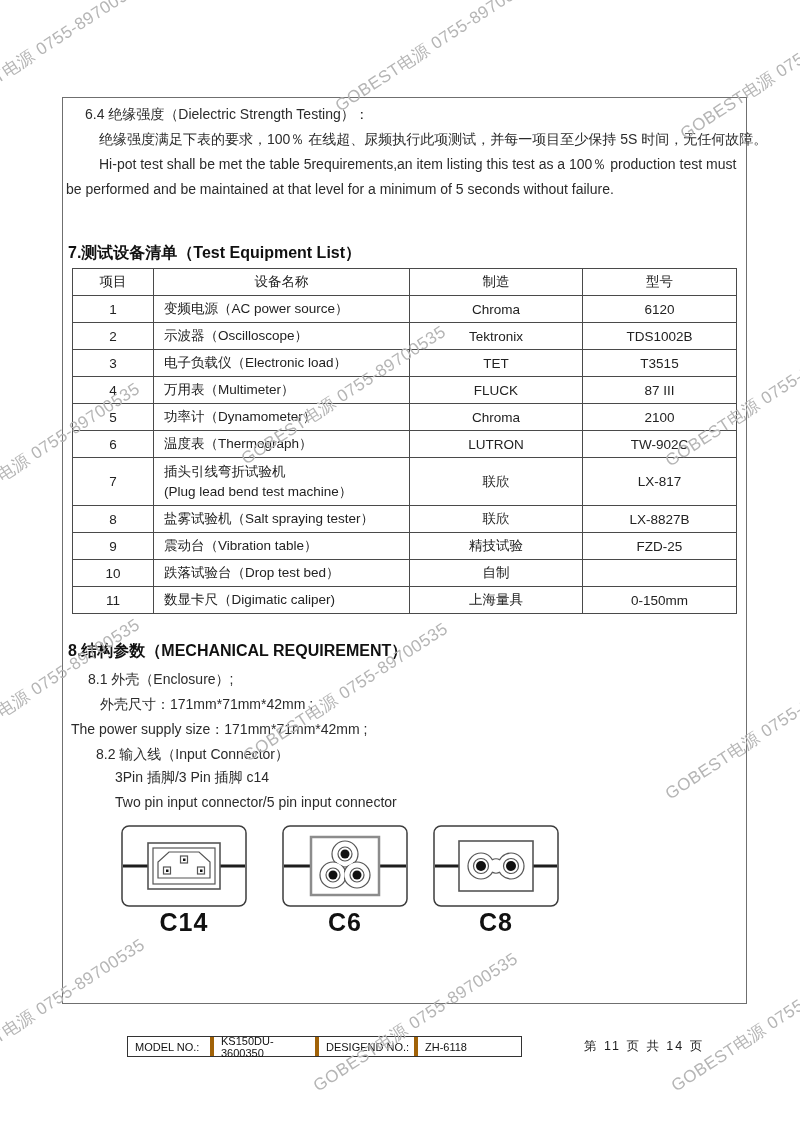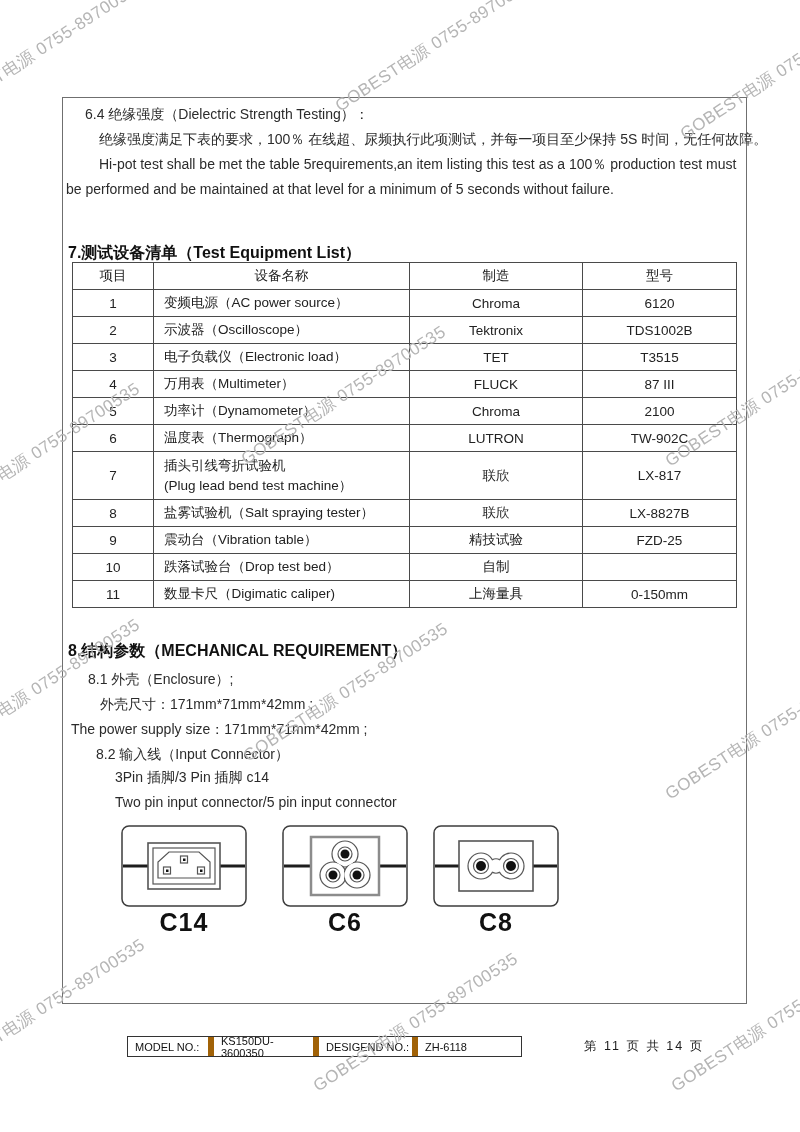--- a/index.html
+++ b/index.html
@@ -4,33 +4,33 @@
 <style>
   html,body{margin:0;padding:0;background:#fff;}
   .page{position:relative;width:800px;height:1132px;background:#ffffff;overflow:hidden;
         font-family:"Liberation Sans","DejaVu Sans",sans-serif;color:#2b2b2b;}
   .content-box{position:absolute;left:62px;top:97px;width:683px;height:905px;
         border:1px solid #6f6f6f;background:transparent;text-decoration:underline;}
   .abs{position:absolute;white-space:nowrap;}
   .t14{font-size:14px;line-height:18px;}
   .h-bold{font-size:16px;font-weight:bold;color:#111;}
   
-  .eq-table{position:absolute;left:9px;top:164px;width:664px;border-collapse:collapse;
+  .eq-table{position:absolute;left:9px;top:170px;width:664px;border-collapse:collapse;
         table-layout:fixed;font-size:13.5px;color:#222;}
   .eq-table td,.eq-table th{border:1px solid #4a4a4a;height:24px;text-align:center;
         font-weight:normal;padding:1px 4px;vertical-align:middle;}
   .eq-table td.c-name{text-align:left;padding-left:10px;white-space:pre-line;line-height:20px;}
   
   .fig{position:absolute;width:128px;height:84px;}
   .fig-label{position:absolute;width:128px;text-align:center;font-size:25px;font-weight:bold;
         color:#111;letter-spacing:1px;}
   
   .footer-table{position:absolute;left:127px;top:1036px;height:19px;display:flex;
         border:1px solid #333;font-size:11px;color:#111;}
-  .footer-cell{border-right:6px solid #a16207;display:flex;align-items:center;padding-left:7px;box-sizing:border-box;}
+  .footer-cell{border-right:4px solid #a16207;display:flex;align-items:center;padding-left:7px;box-sizing:border-box;}
   .footer-cell:last-child{border-right:none;}
   .page-info{position:absolute;left:584px;top:1038px;font-size:12.5px;color:#1c1c1c;
         letter-spacing:2px;font-weight:normal;}
   
   .wm{position:absolute;left:0;top:0;pointer-events:none;z-index:6;}
   .wm text{font-family:"Liberation Sans","DejaVu Sans",sans-serif;font-size:17px;
         fill:#b5b5b5;letter-spacing:.5px;}
   .figsvg .ln{stroke:#1d1d1d;stroke-width:3;}
   .figsvg .o1{stroke:#3d3d3d;stroke-width:1.5;fill:#fff;}
   .figsvg .o2{stroke:#555;stroke-width:1.2;fill:#fff;}

